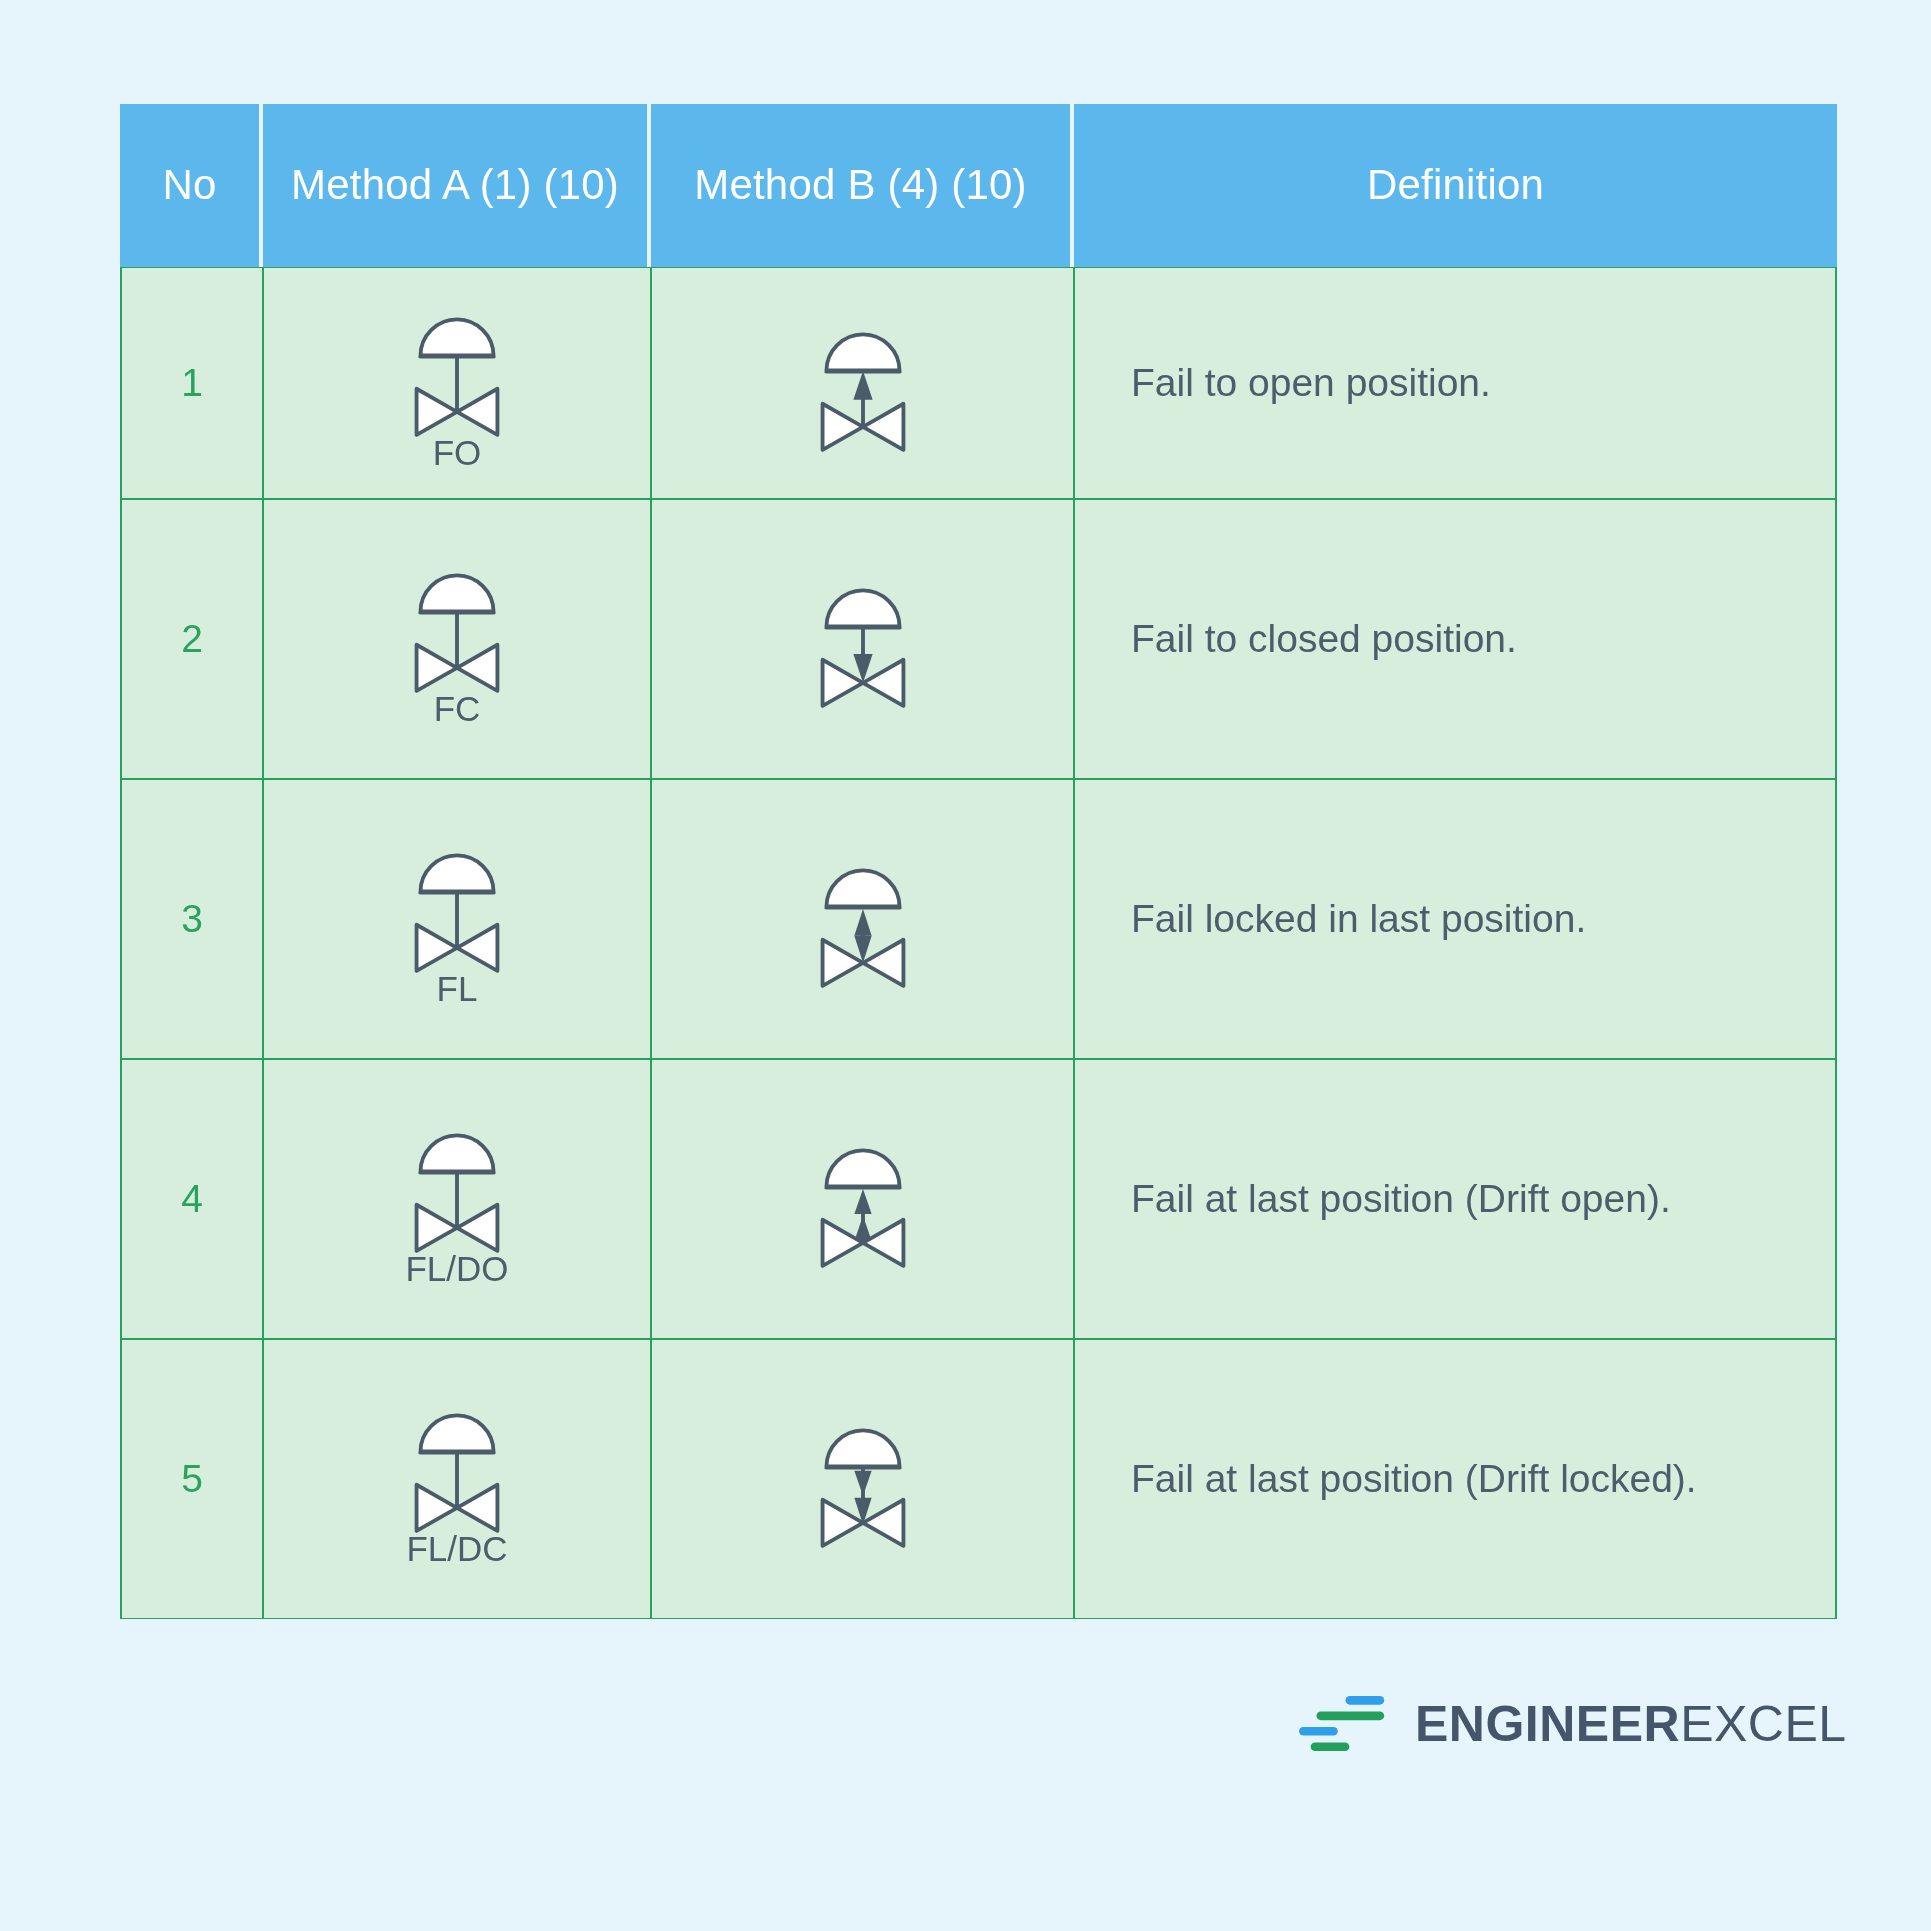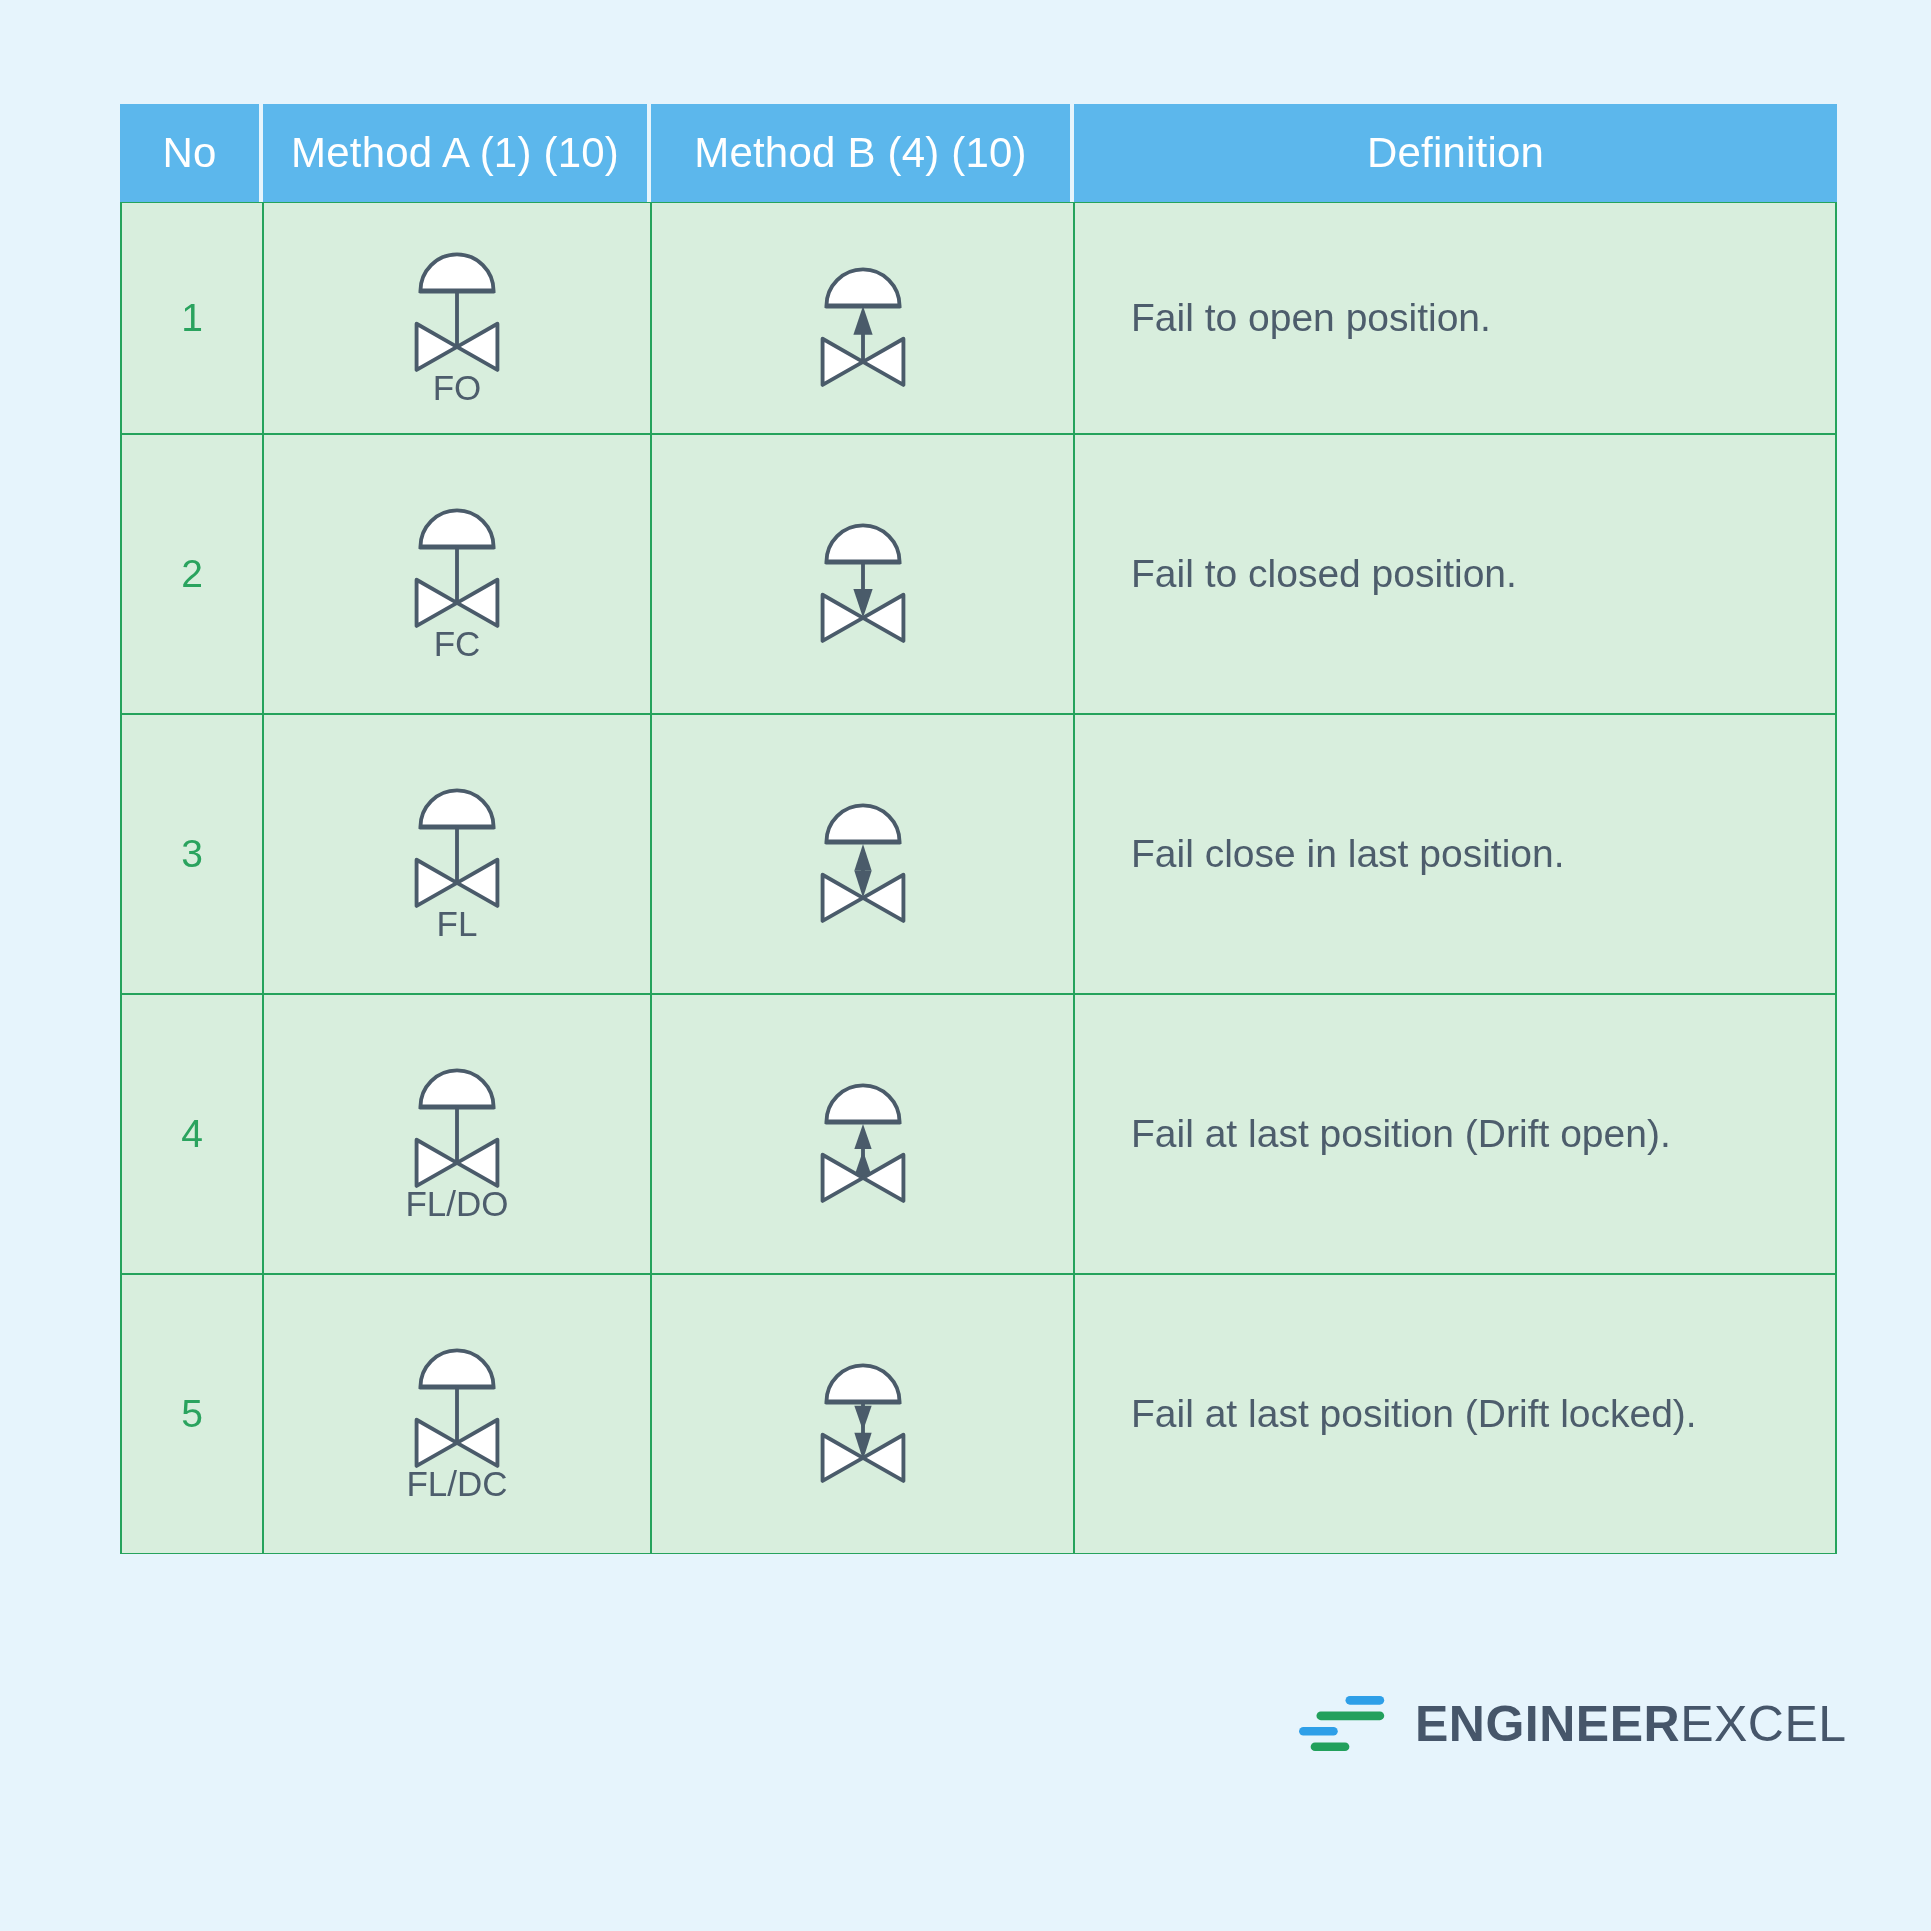--- a/index.html
+++ b/index.html
@@ -37,21 +37,21 @@
 
   
   thead th {
     background: #5cb7ec;
     color: #ffffff;
     font-weight: 400;
     font-size: 42px;
     line-height: 1.1;
     text-align: center;
     vertical-align: middle;
-    height: 98px;
+    height: 163px;
     padding: 0 9.7px;
     border: 0;
     border-right: 4.8px solid #e6f4fc;
     box-sizing: border-box;
     letter-spacing: 0.2px;
   }
   thead th.last { border-right: 0; }
 
   
   tbody td {
@@ -238,21 +238,21 @@
                   <line x1="41" y1="62" x2="119" y2="62" stroke="#4a5b6a" stroke-width="5"></line>
                   <line x1="80" y1="72" x2="80" y2="110" stroke="#4a5b6a" stroke-width="4"></line>
                   <path d="M80 64 L89 92 L71 92 Z" fill="#4a5b6a"></path>
                   <path d="M80 120 L71 92 L89 92 Z" fill="#4a5b6a"></path>
                   <path d="M38 96 L80 120 L38 144 Z" fill="#ffffff" stroke="#4a5b6a" stroke-width="4" stroke-linejoin="round"></path>
                   <path d="M122 96 L80 120 L122 144 Z" fill="#ffffff" stroke="#4a5b6a" stroke-width="4" stroke-linejoin="round"></path>
                 </svg>
               </span>
             </div>
           </td>
-          <td class="col-def">Fail close in last position.</td>
+          <td class="col-def">Fail locked in last position.</td>
         </tr>
 
         <tr style="height:280px">
           <td class="col-no">4</td>
           <td class="col-sym">
             <div class="sym-holder">
               <span>
                 <svg width="154" height="145" viewBox="0 0 160 150">
                   <path d="M42 62 A38 38 0 0 1 118 62 Z" fill="#ffffff" stroke="#4a5b6a" stroke-width="4"></path>
                   <line x1="41" y1="62" x2="119" y2="62" stroke="#4a5b6a" stroke-width="5"></line>

